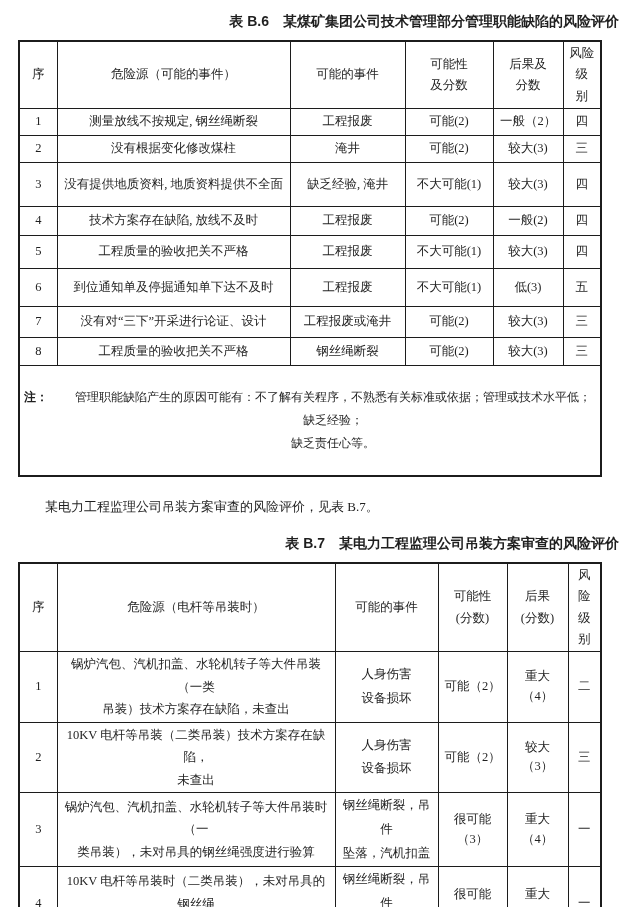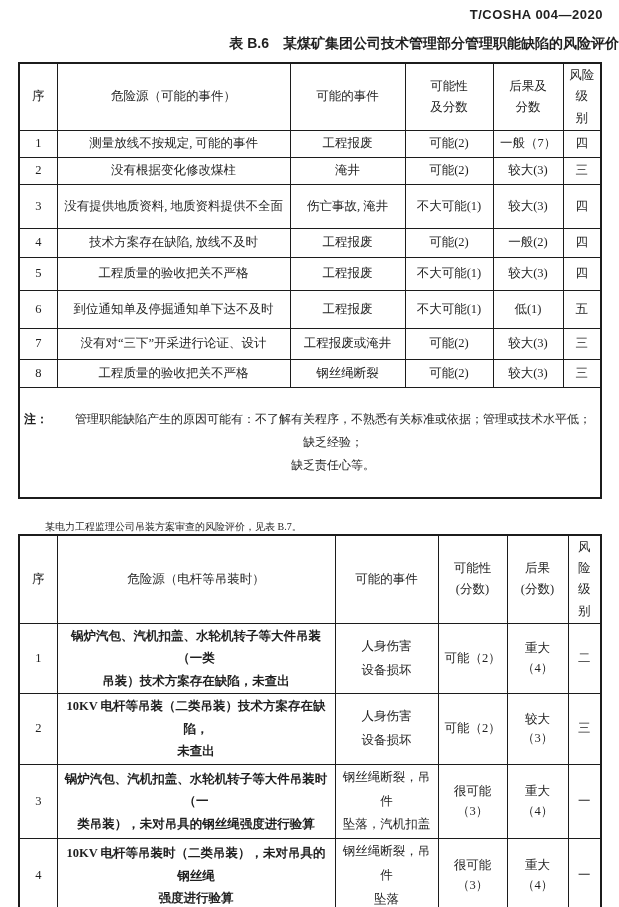--- a/index.html
+++ b/index.html
@@ -29,48 +29,47 @@
     padding:1px 4px;
     vertical-align:middle;
     text-align:center;
     white-space:pre-line;
     line-height:1.55;
     overflow:hidden;
   }
   table.risk th{font-weight:normal;line-height:1.7;}
   td.l{text-align:left;padding-left:9px;}
   .b7 td.ev{text-align:center;line-height:1.9;}
-  .b7 td.l{line-height:1.8;font-weight:bold;}
+  .b7 td.l{line-height:1.8;}
   
   .b6 tr.hrow{height:57px}
   .b6 tr.r0{height:27px}.b6 tr.r1{height:27px}.b6 tr.r2{height:44px}
   .b6 tr.r3{height:29px}.b6 tr.r4{height:33px}.b6 tr.r5{height:38px}
   .b6 tr.r6{height:31px}.b6 tr.r7{height:28px}
   .b6 tr.nrow{height:51px}
   
   .b7 tr.hrow{height:52px}
   .b7 tr.r0{height:52px}.b7 tr.r1{height:52px}.b7 tr.r2{height:56px}
   .b7 tr.r3{height:58px}
   
   td.note-cell{vertical-align:top;padding:4px 8px 2px 8px;text-align:left;}
   .note{display:flex;align-items:flex-start;font-size:12px;line-height:1.9;}
   .note-label{font-weight:bold;flex:0 0 auto;white-space:nowrap;}
   .note-text{flex:1 1 auto;white-space:pre-line;margin-left:22px;}
   .para{
-    font-size:10px;line-height:1.4;
+    font-size:13px;line-height:1.4;
     margin:20px 18px 0 18px;
   }
   .para.intro{padding-left:27px;margin-top:21px;}
 </style>
 </head>
 <body>
 
 <div class="page">
 
-  <div class="std-no">T/COSHA 004—2020</div>
 
   <div class="tbl-title">表 B.6　某煤矿集团公司技术管理部分管理职能缺陷的风险评价</div>
 
   <table class="risk b6">
     <colgroup>
       <col style="width:38px">
         <col style="width:233px">
         <col style="width:115px">
       <col style="width:88px">
         <col style="width:70px">
@@ -83,38 +82,38 @@
       <th>可能的事件</th>
       <th>可能性
 及分数</th>
       <th>后果及
 分数</th>
       <th>风险级
 别</th>
     </tr>
     <tr class="r0">
       <td>1</td>
-      <td class="l">测量放线不按规定, 可能的事件</td>
-      <td>工程报废</td>
-      <td>可能(2)</td>
-      <td>一般（7）</td>
+      <td class="l">测量放线不按规定, 钢丝绳断裂</td>
+      <td>工程报废</td>
+      <td>可能(2)</td>
+      <td>一般（2）</td>
       <td>四</td>
     </tr>
     <tr class="r1">
       <td>2</td>
       <td class="l">没有根据变化修改煤柱</td>
       <td>淹井</td>
       <td>可能(2)</td>
       <td>较大(3)</td>
       <td>三</td>
     </tr>
     <tr class="r2">
       <td>3</td>
       <td class="l">没有提供地质资料, 地质资料提供不全面</td>
-      <td>伤亡事故, 淹井</td>
+      <td>缺乏经验, 淹井</td>
       <td>不大可能(1)</td>
       <td>较大(3)</td>
       <td>四</td>
     </tr>
     <tr class="r3">
       <td>4</td>
       <td class="l">技术方案存在缺陷, 放线不及时</td>
       <td>工程报废</td>
       <td>可能(2)</td>
       <td>一般(2)</td>
@@ -126,21 +125,21 @@
       <td>工程报废</td>
       <td>不大可能(1)</td>
       <td>较大(3)</td>
       <td>四</td>
     </tr>
     <tr class="r5">
       <td>6</td>
       <td class="l">到位通知单及停掘通知单下达不及时</td>
       <td>工程报废</td>
       <td>不大可能(1)</td>
-      <td>低(1)</td>
+      <td>低(3)</td>
       <td>五</td>
     </tr>
     <tr class="r6">
       <td>7</td>
       <td class="l">没有对“三下”开采进行论证、设计</td>
       <td>工程报废或淹井</td>
       <td>可能(2)</td>
       <td>较大(3)</td>
       <td>三</td>
     </tr>
@@ -159,20 +158,21 @@
           <span class="note-text">管理职能缺陷产生的原因可能有：不了解有关程序，不熟悉有关标准或依据；管理或技术水平低；缺乏经验；
 缺乏责任心等。</span>
         </div>
       </td>
     </tr>
   </tbody>
     </table>
 
   <div class="para intro">某电力工程监理公司吊装方案审查的风险评价，见表 B.7。</div>
 
+  <div class="tbl-title" style="margin-top:19px;">表 B.7　某电力工程监理公司吊装方案审查的风险评价</div>
 
   <table class="risk b7">
     <colgroup>
       <col style="width:38px">
         <col style="width:278px">
         <col style="width:103px">
       <col style="width:69px">
         <col style="width:61px">
         <col style="width:33px">
     </colgroup>

